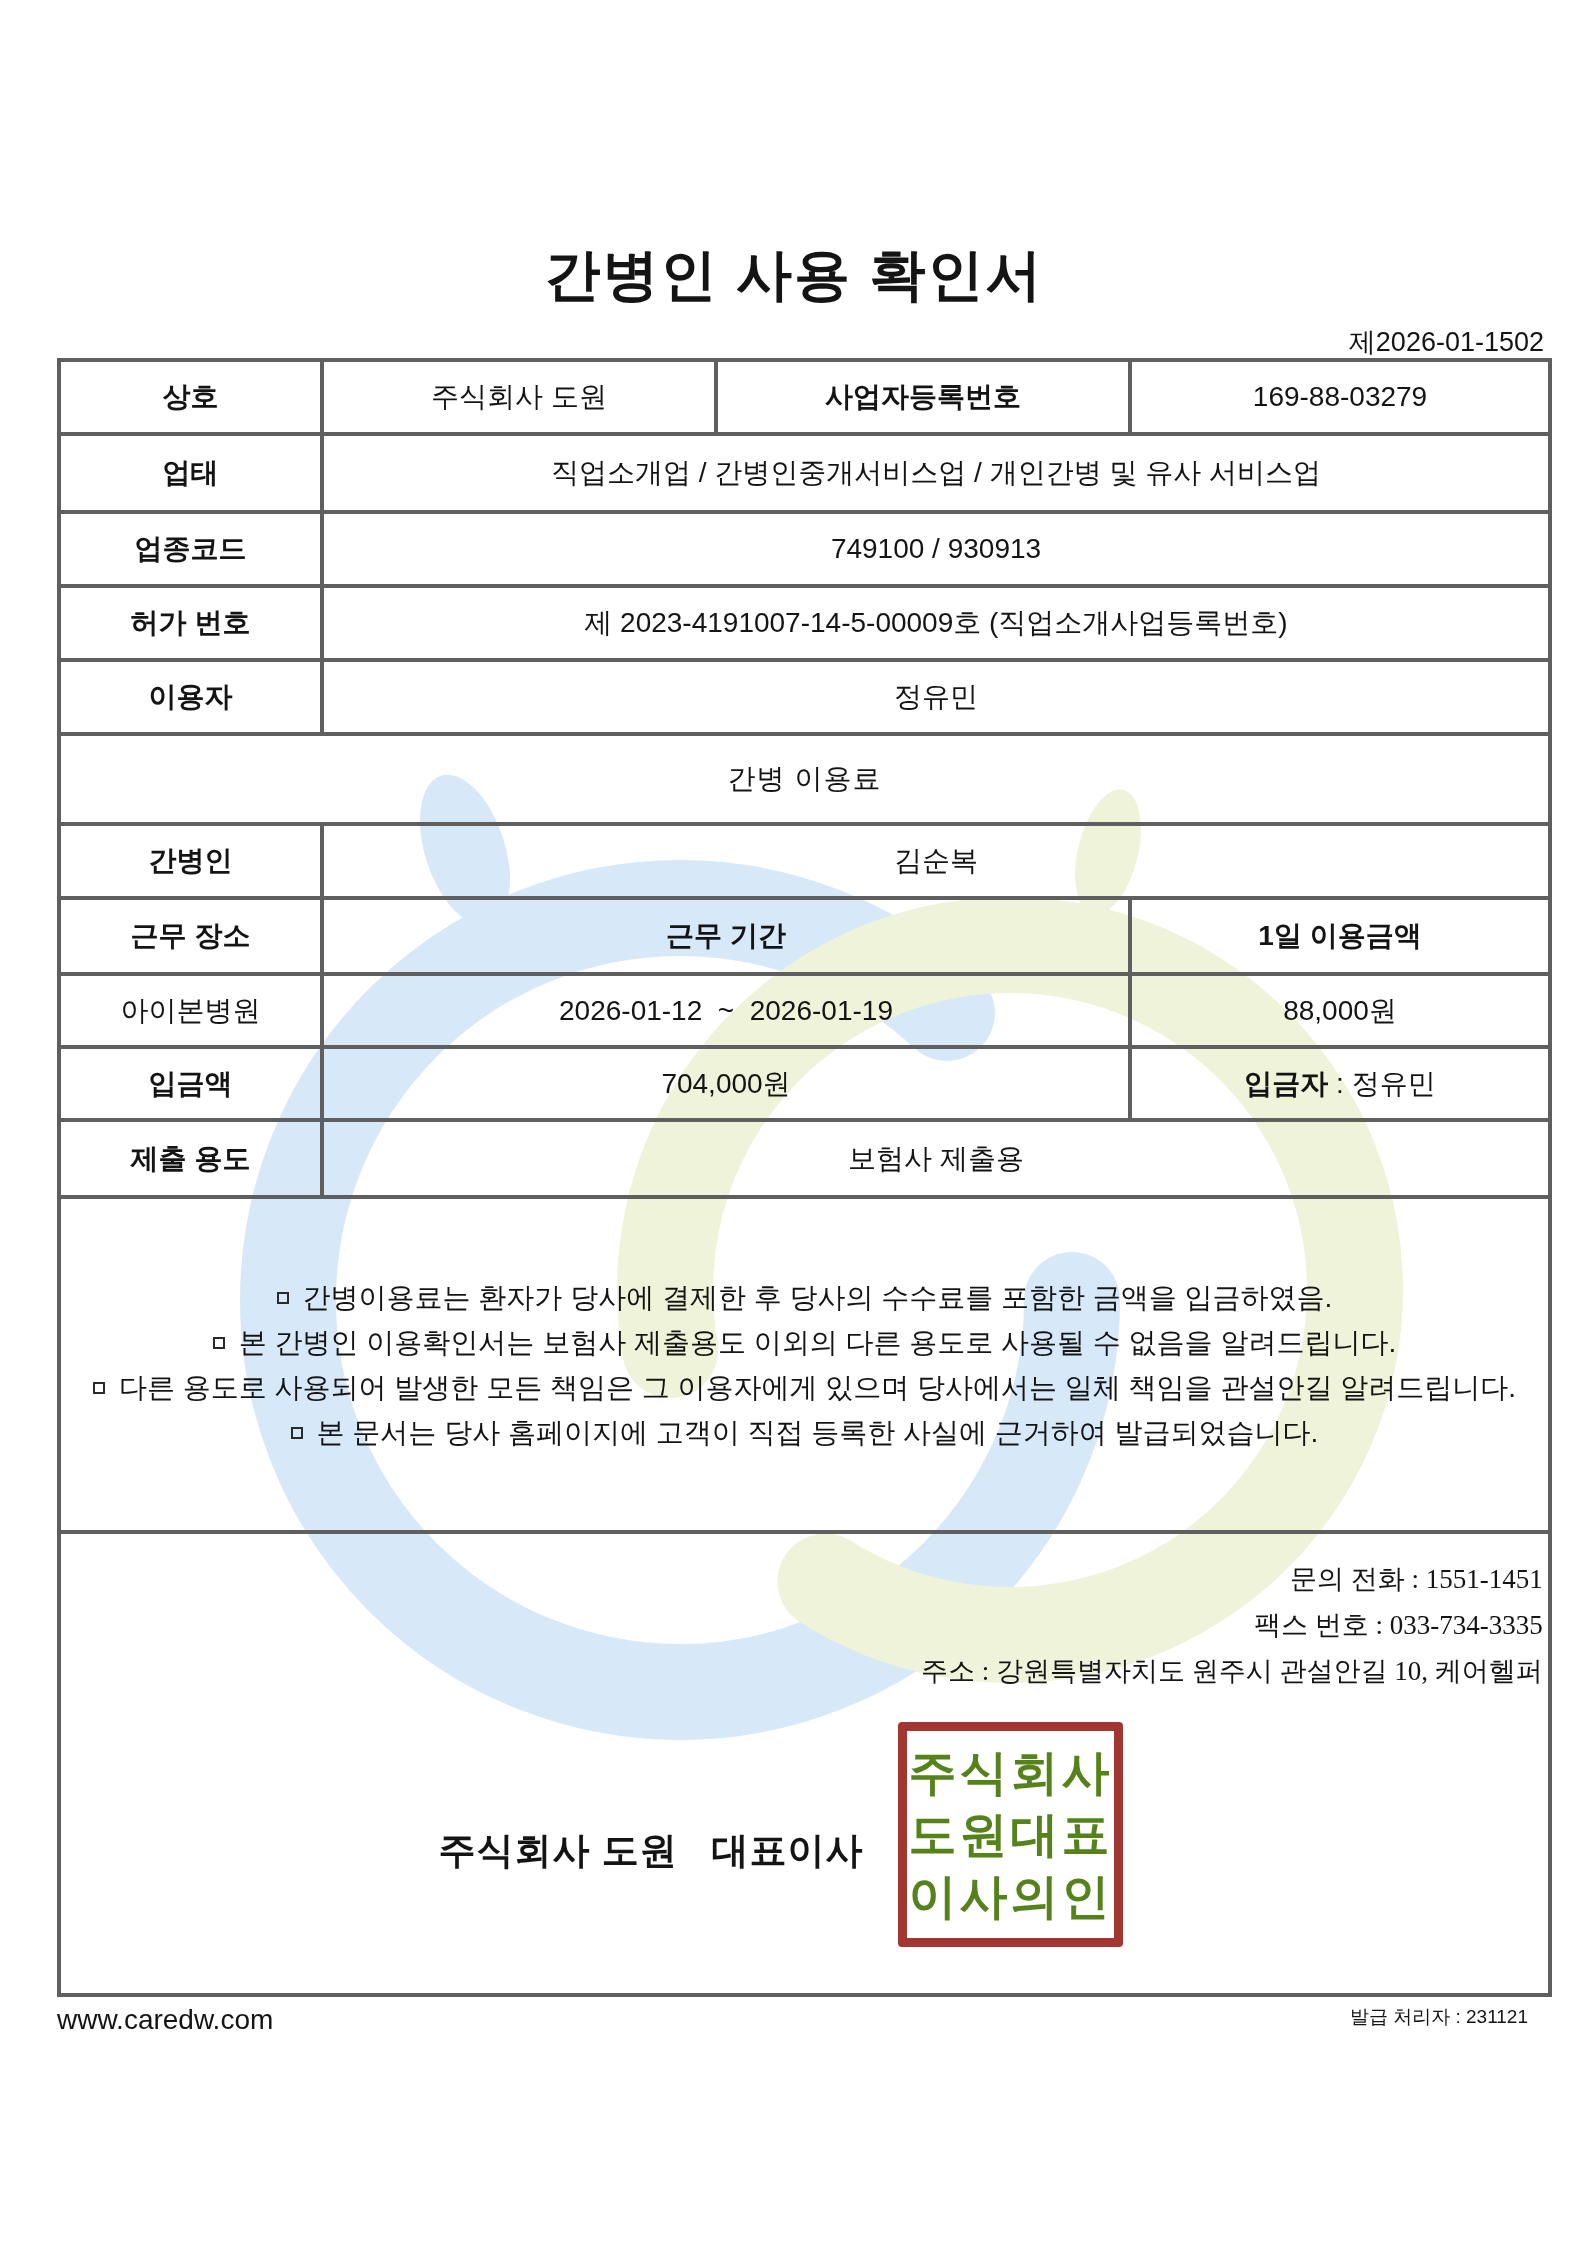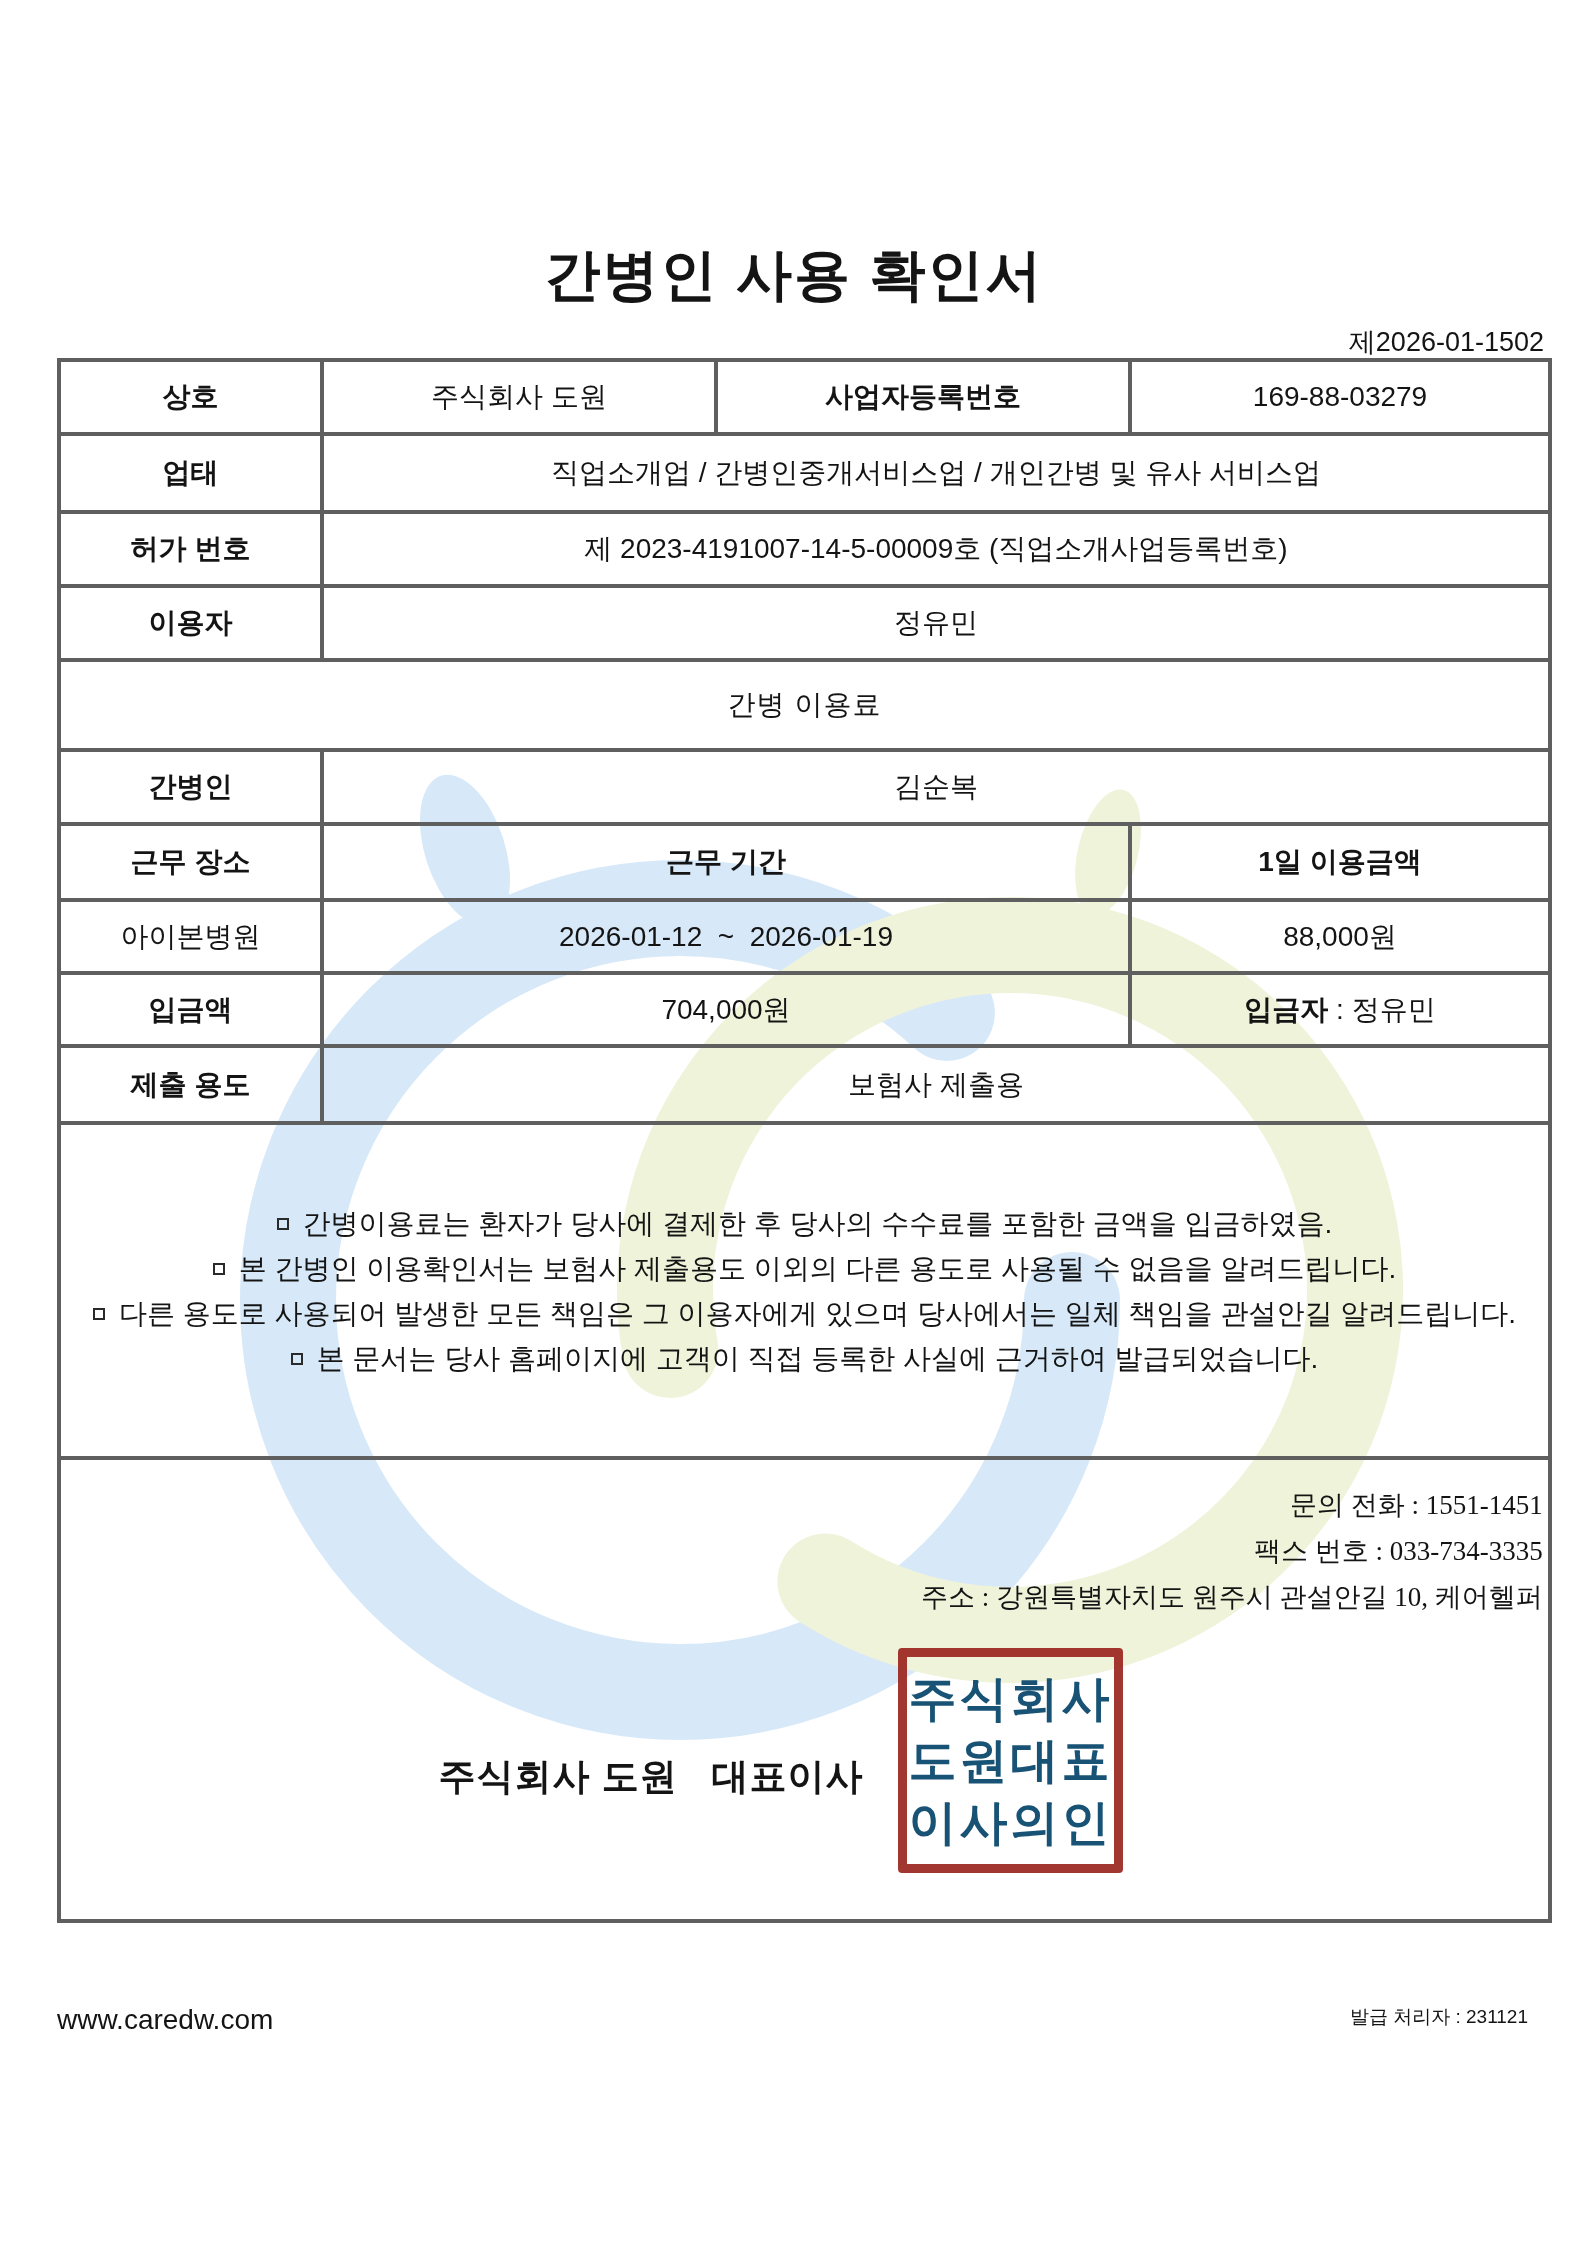--- a/index.html
+++ b/index.html
@@ -58,21 +58,21 @@
   }
   .sig-text{
     position:absolute;left:270px;top:292px;width:640px;
     text-align:center;font-size:37px;font-weight:bold;letter-spacing:1px;white-space:nowrap;
   }
   .stamp{
     position:absolute;left:837px;top:188px;
     width:225px;height:225px;box-sizing:border-box;
     border:9px solid #9e2c26;border-radius:4px;
     display:flex;flex-direction:column;justify-content:center;
-    color:#0c4a6e;font-weight:bold;font-size:48px;line-height:62px;
+    color:#4d7c0f;font-weight:bold;font-size:48px;line-height:62px;
     letter-spacing:3px;text-align:center;opacity:0.95;
   }
   .footer-left{
     position:absolute;left:57px;top:2004px;font-size:28px;
   }
   .footer-right{
     position:absolute;right:60px;top:2004px;font-size:19px;
   }
 </style>
 </head>
@@ -100,20 +100,24 @@
     <tbody>
         <tr style="height:74px">
       <th>상호</th>
       <td>주식회사 도원</td>
       <th>사업자등록번호</th>
       <td>169-88-03279</td>
     </tr>
     <tr style="height:78px">
       <th>업태</th>
       <td colspan="3">직업소개업 / 간병인중개서비스업 / 개인간병 및 유사 서비스업</td>
+    </tr>
+    <tr style="height:74px">
+      <th>업종코드</th>
+      <td colspan="3">749100 / 930913</td>
     </tr>
     <tr style="height:74px">
       <th>허가 번호</th>
       <td colspan="3">제 2023-4191007-14-5-00009호 (직업소개사업등록번호)</td>
     </tr>
     <tr style="height:74px">
       <th>이용자</th>
       <td colspan="3">정유민</td>
     </tr>
     <tr style="height:90px">

